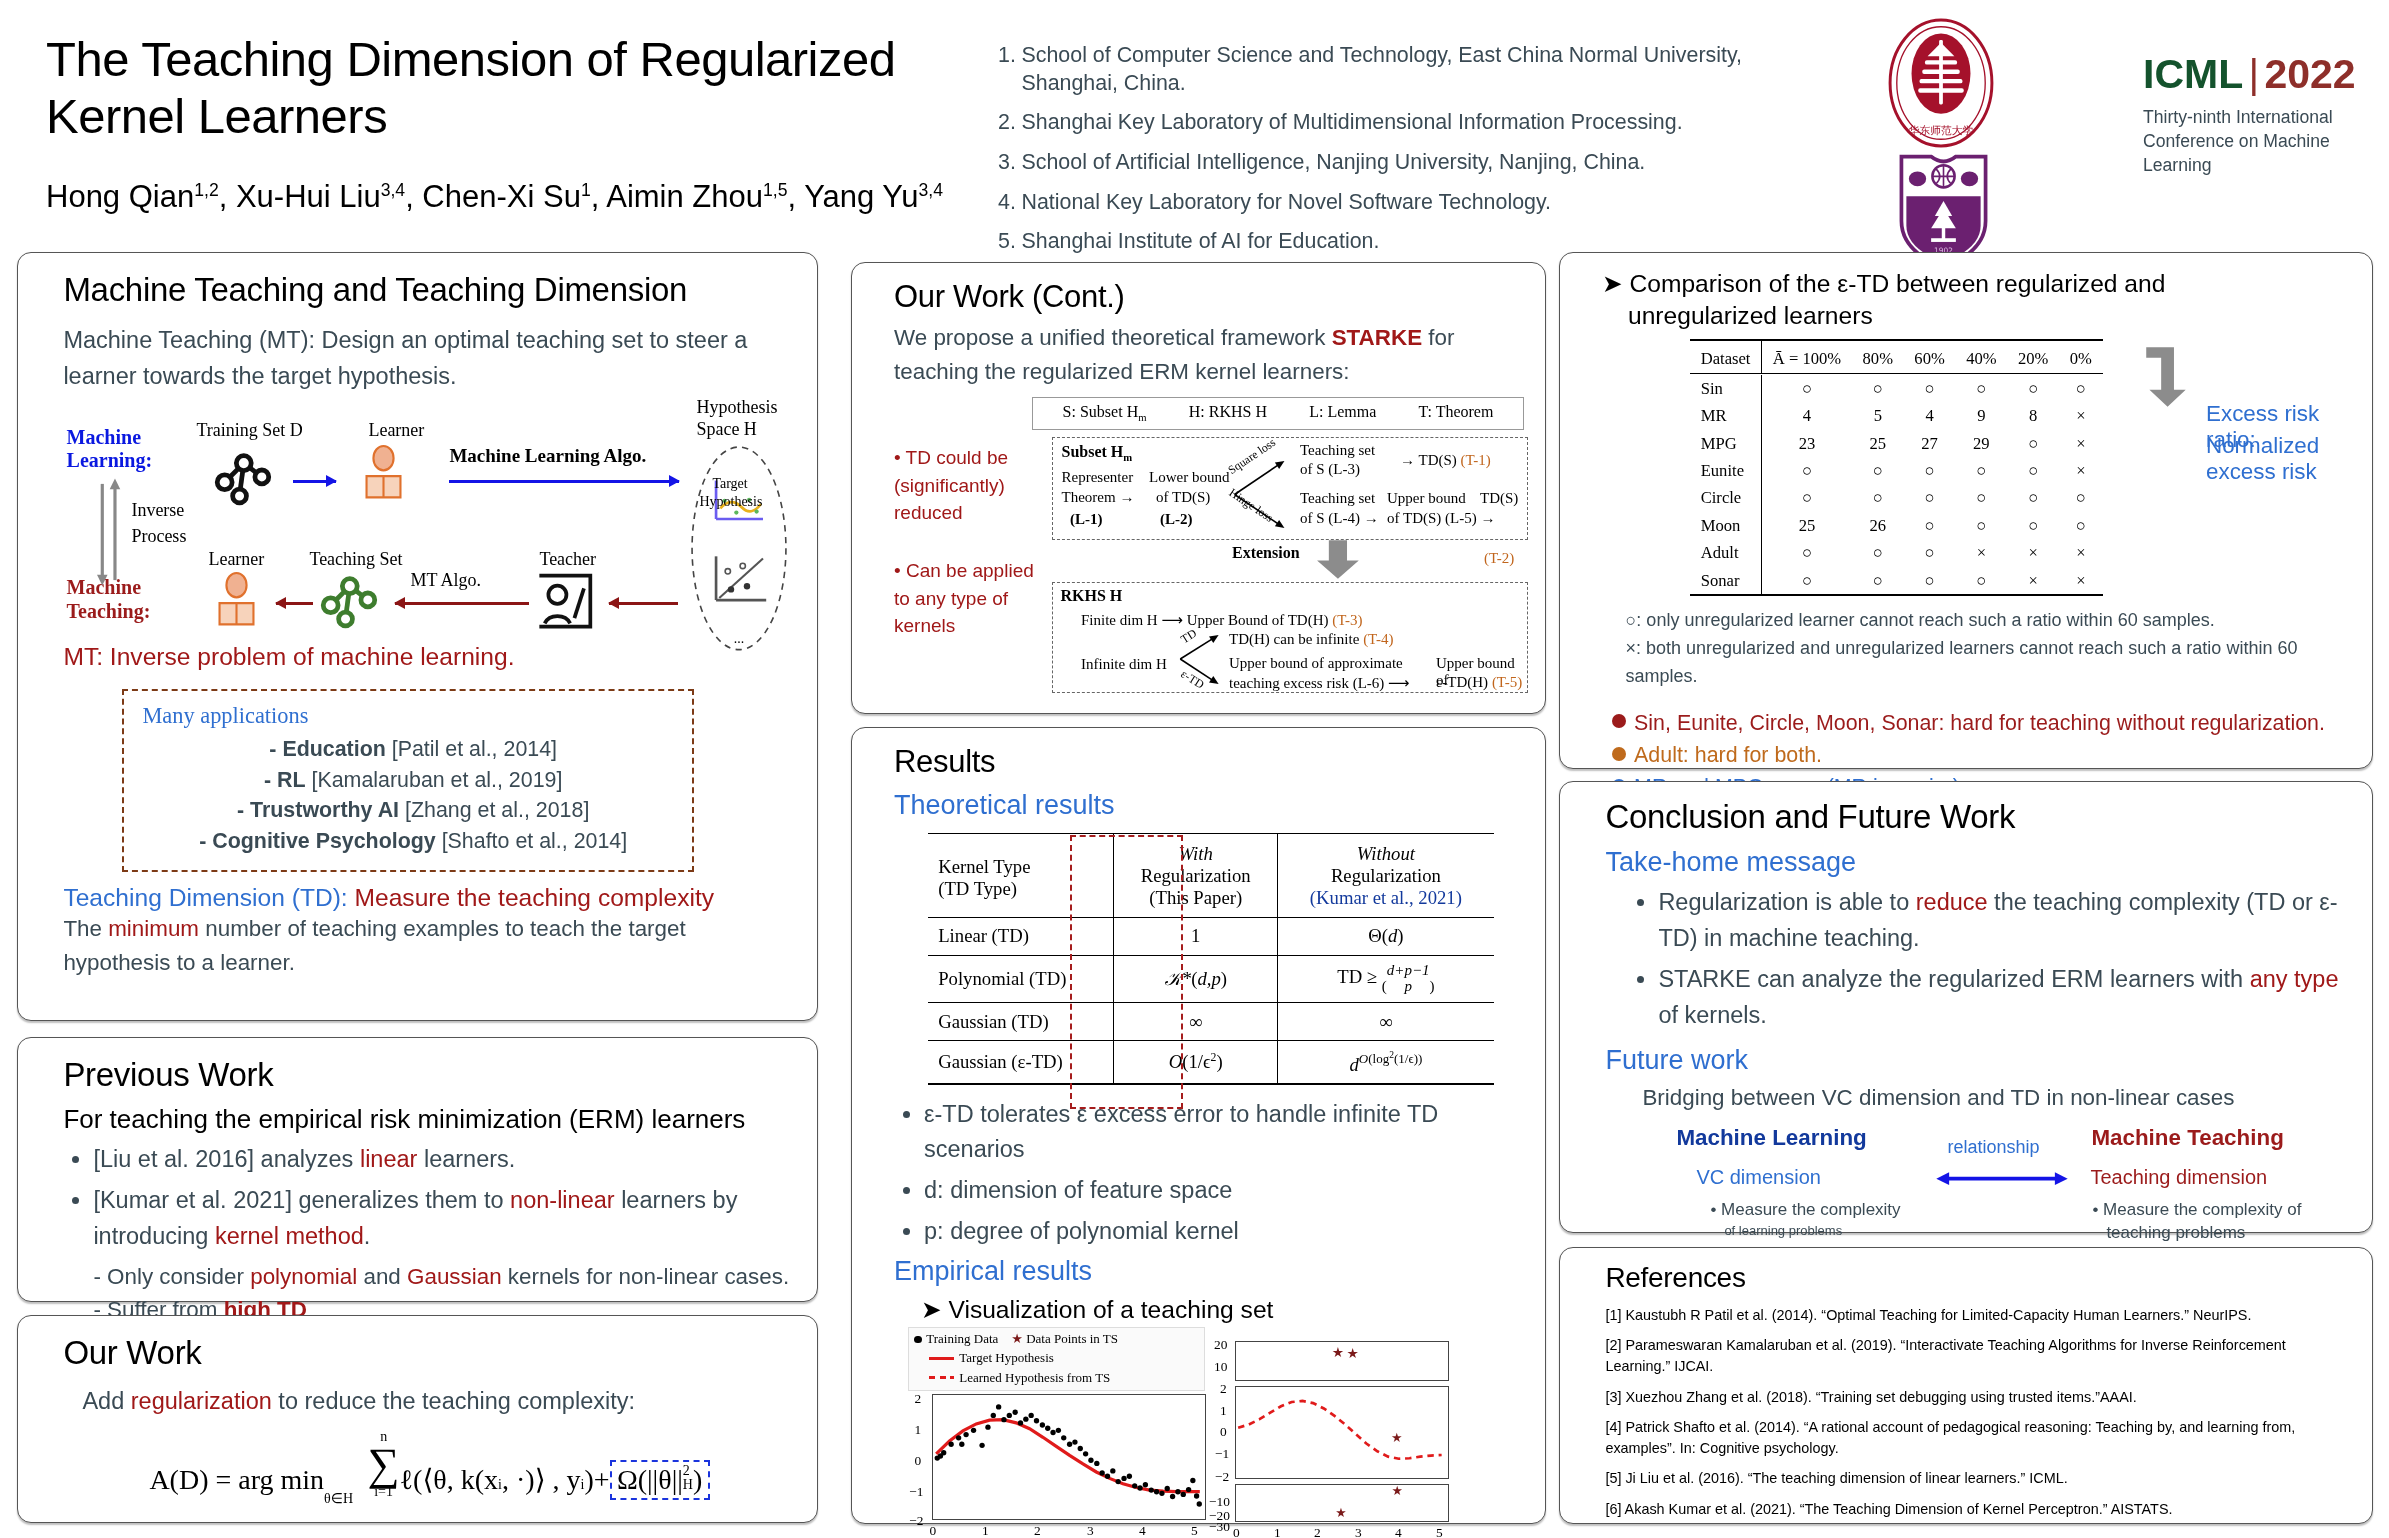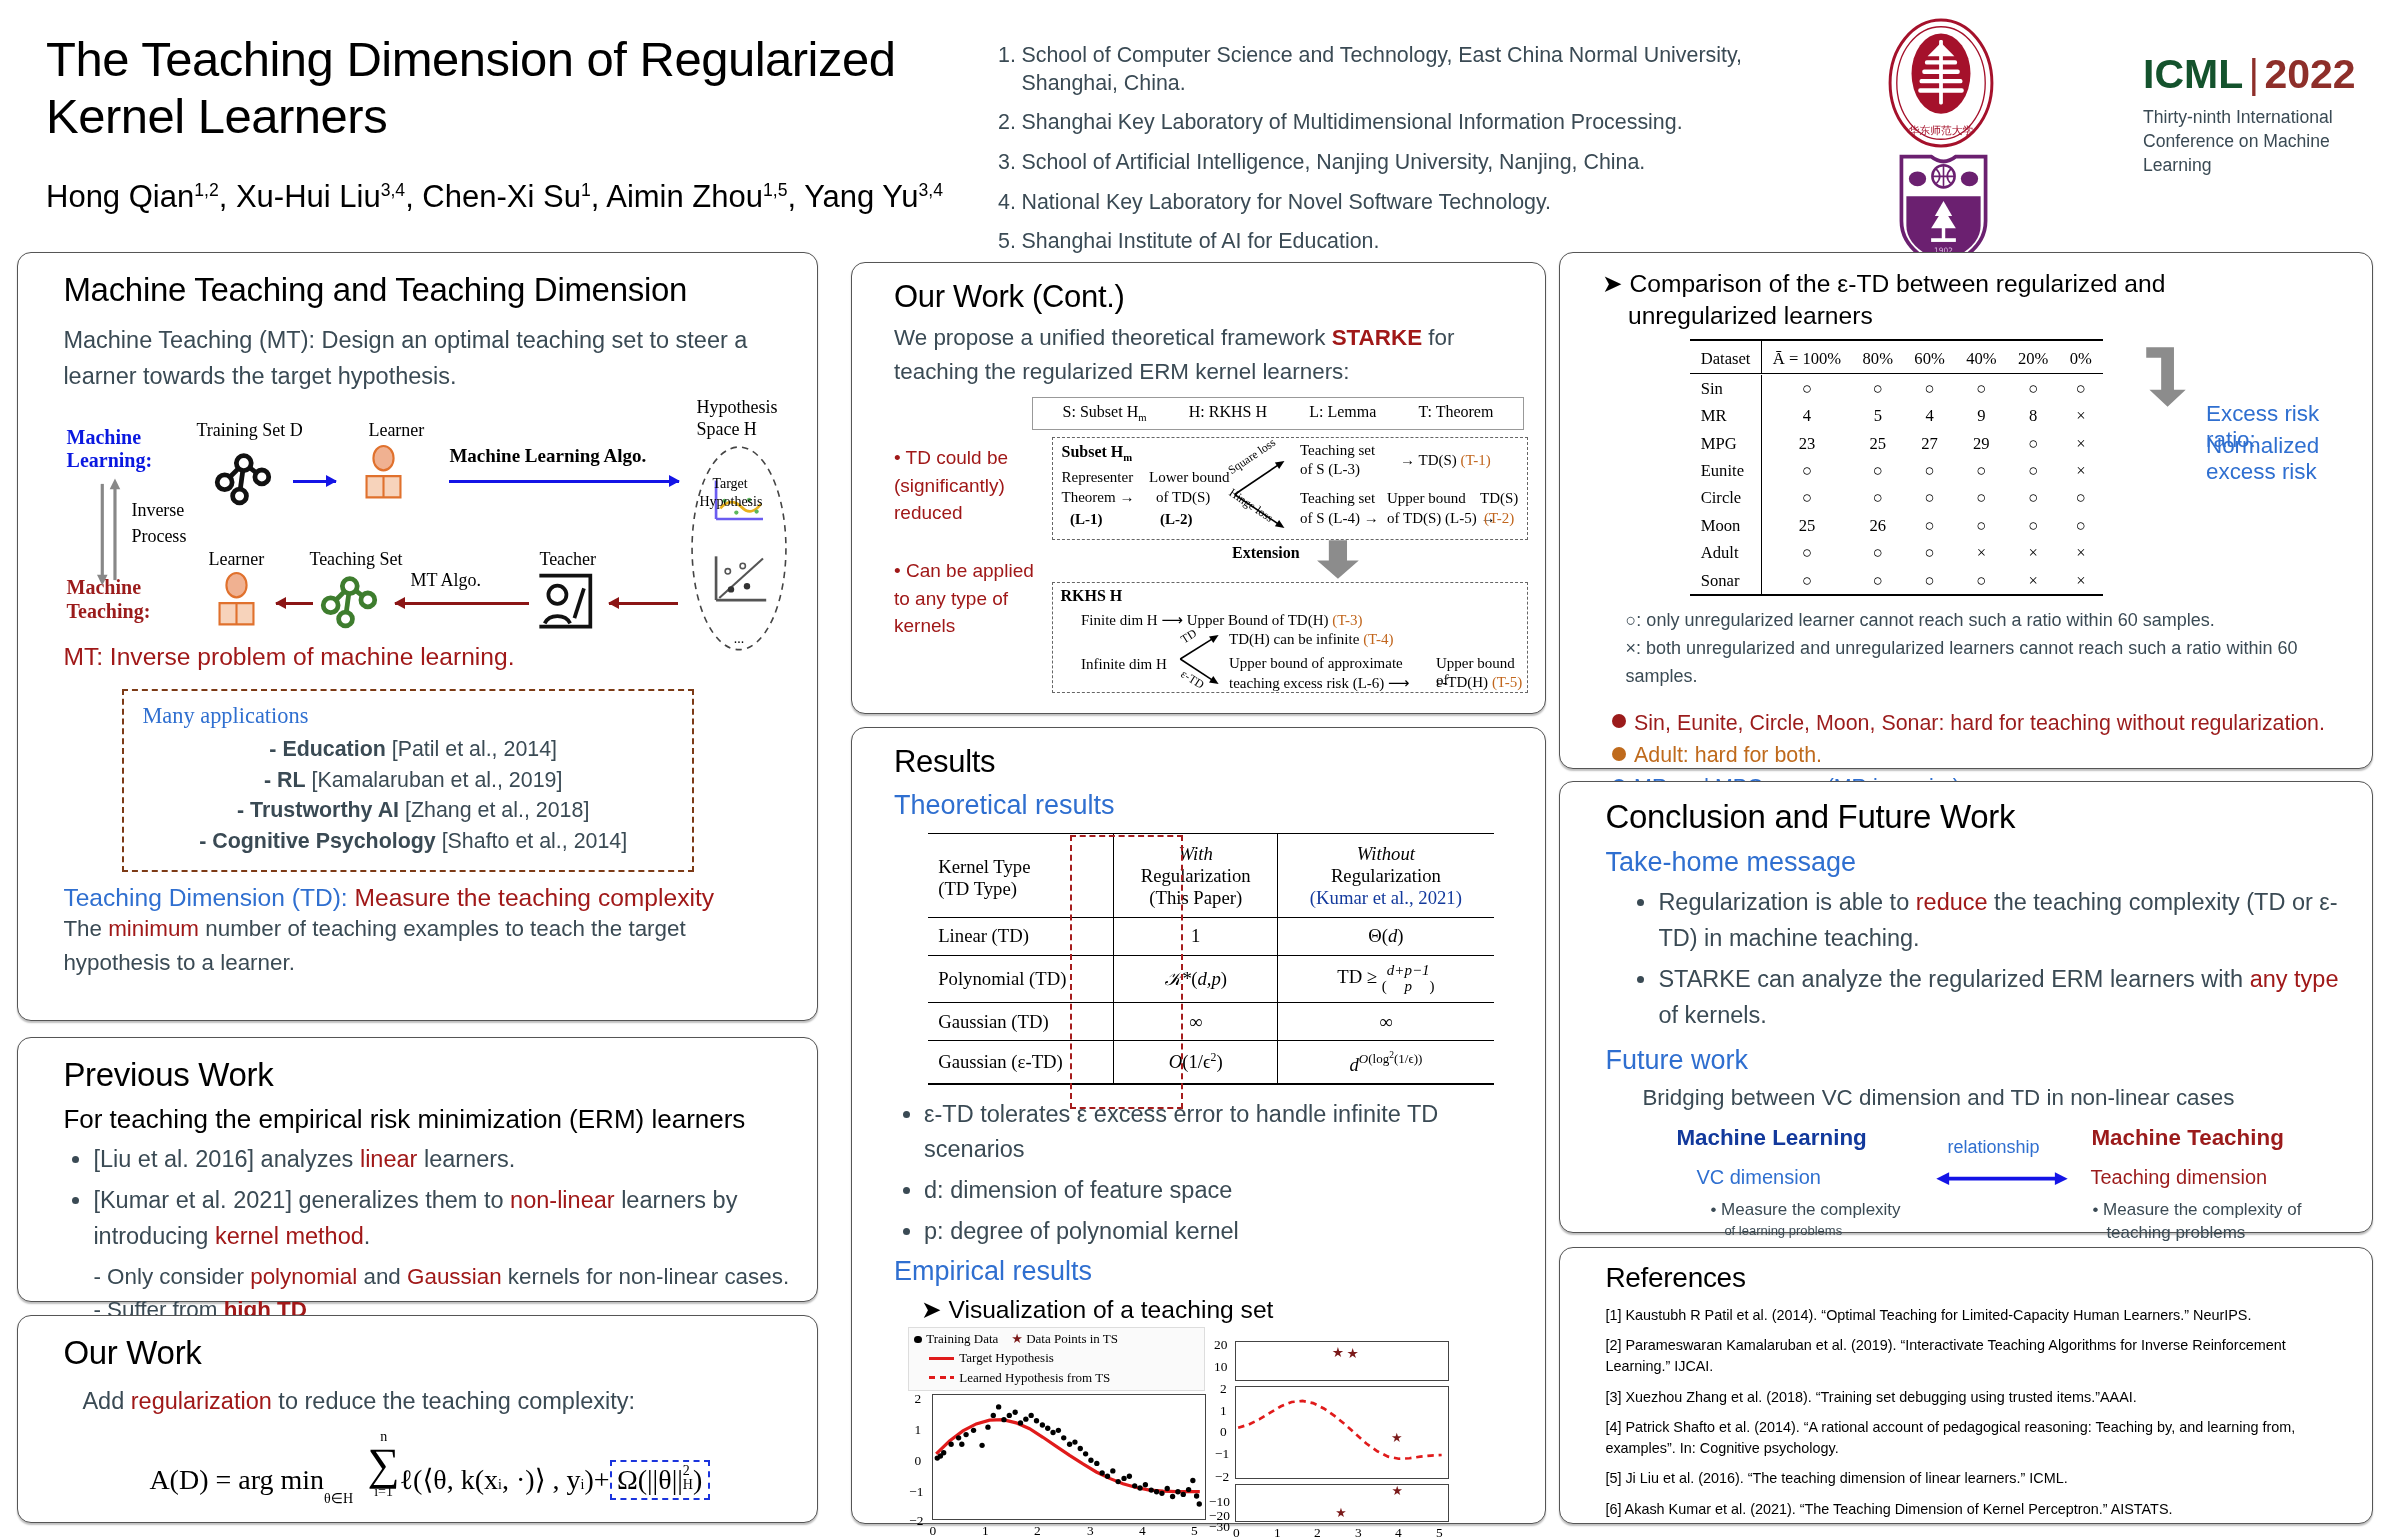--- a/index.html
+++ b/index.html
@@ -40,21 +40,21 @@
     box-shadow: 0 1.6px 1.6px rgba(0,0,0,0.25);
     padding-left: 24px;
   }
   .panel-title {
     font-size:33px; color:#000; font-weight:400; letter-spacing:-0.3px;
   }
   .body-txt { font-size:23.5px; line-height:1.52; color:#3a4a54; }
   .red  { color:#a01818; }
   .blue { color:#2f6fd0; }
   .darkblue { color:#12399c; }
-  .orange { color:#c1651c; }
+  .orange { color:#c1651c;margin-top:40px; }
   .bold { font-weight:bold; }
 
   
   #panel-mt   { left:17px;  top:252px;  width:801px; height:769px; }
   #panel-prev { left:17px;  top:1037px; width:801px; height:265px; }
   #panel-our  { left:17px;  top:1315px; width:801px; height:208px; }
   
   #panel-ourcont { left:851px; top:262px;  width:695px; height:452px; }
   #panel-results { left:851px; top:727px; width:695px; height:797px; }
   

